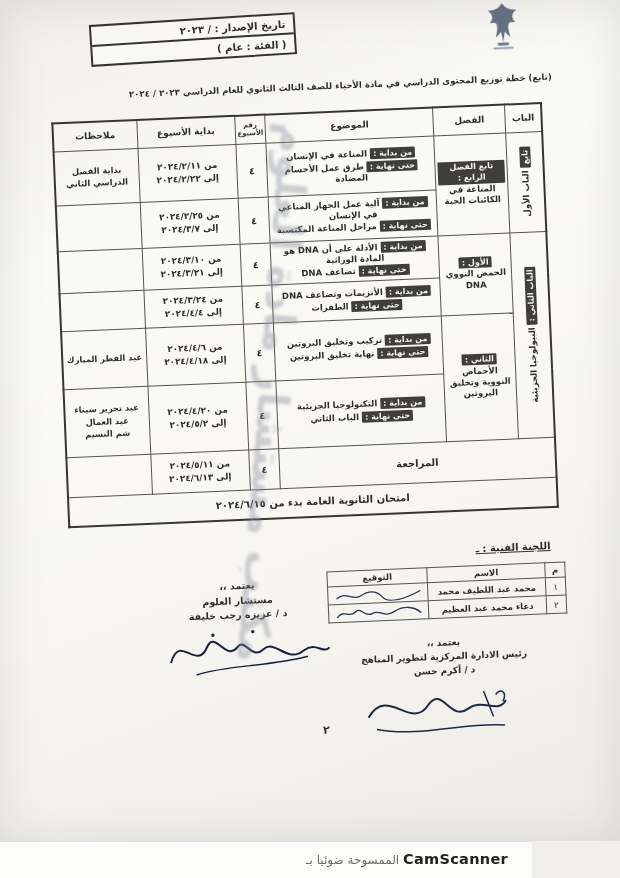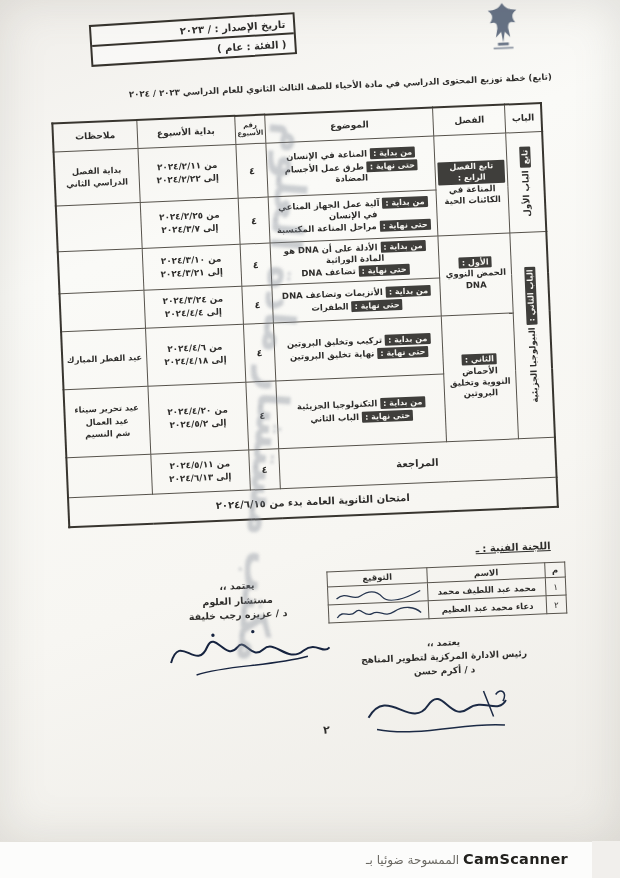--- a/index.html
+++ b/index.html
@@ -63,21 +63,21 @@
   #sig-aziza{left:146px;top:612px;}
   #sig-akram{left:336px;top:680px;}
   .page-number{position:absolute;left:310px;top:724px;font-size:11px;font-weight:bold;}
 
   
   .watermark{position:absolute;left:332px;top:126px;transform:rotate(97deg);transform-origin:0 0;
              white-space:nowrap;font-size:42px;font-weight:bold;letter-spacing:2px;
              color:rgba(125,134,148,.38);filter:blur(1.6px);z-index:6;pointer-events:none;}
 
   
-  #scanbar{position:absolute;left:0;top:841px;width:592px;height:37px;background:#fcfcfb;
+  #scanbar{position:absolute;left:0;top:841px;width:532px;height:37px;background:#fcfcfb;
            border-top:1px solid #e4e2dc;}
   .scan-stamp{position:absolute;right:24px;top:9px;direction:ltr;font-size:12px;color:#6a6862;}
   .scan-stamp strong{font-size:14.5px;color:#22211e;letter-spacing:.3px;}
 </style>
 </head>
 <body>
 
 <div id="canvas">
   <div id="paper"></div>
 

